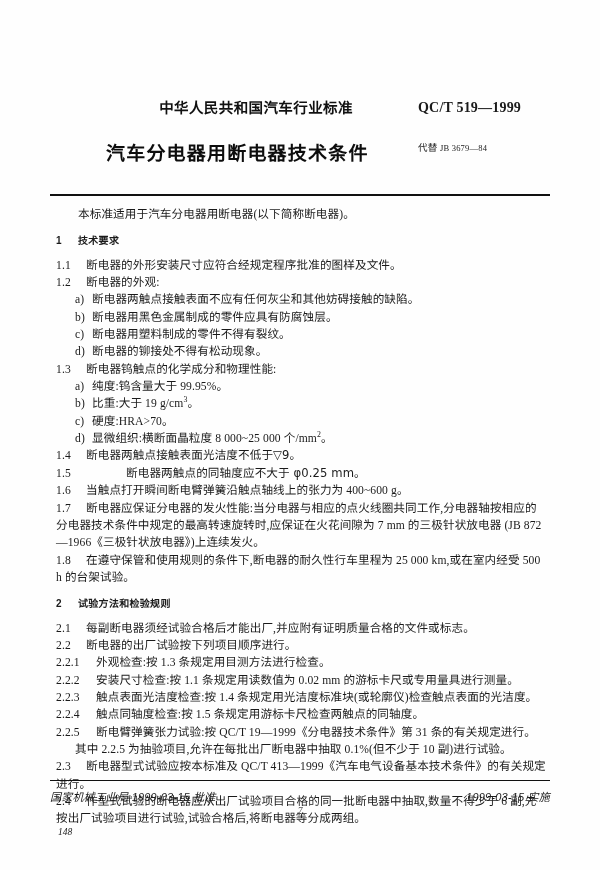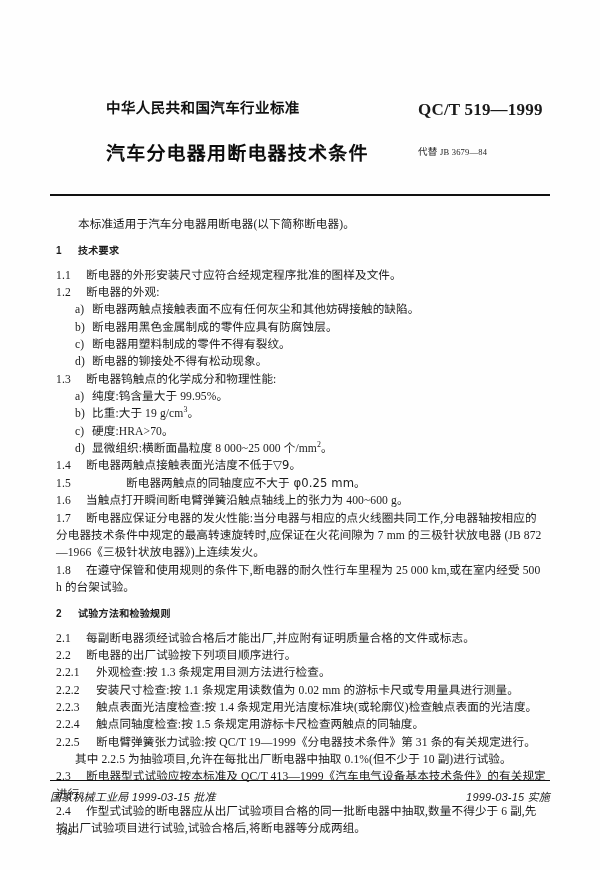--- a/index.html
+++ b/index.html
@@ -38,40 +38,41 @@
     width: 300px;
     text-align: left;
   }
   .std-family {
     font-family: "Liberation Sans", "DejaVu Sans", sans-serif;
     font-weight: bold;
     font-size: 14.5px;
     letter-spacing: 0.4px;
     white-space: nowrap;
     color: #111;
+    text-align: center;
   }
   .doc-title {
     font-family: "Liberation Sans", "DejaVu Sans", sans-serif;
     font-weight: bold;
     font-size: 19px;
     letter-spacing: 1.2px;
     white-space: nowrap;
     margin-top: 21px;
     color: #0d0d0d;
   }
   .hdr-right {
     position: absolute;
     right: 0;
     top: 4px;
     text-align: left;
     width: 132px;
   }
   .std-code {
     font-family: "Liberation Serif", "DejaVu Serif", serif;
-    font-size: 17px;
+    font-size: 14px;
     font-weight: bold;
     letter-spacing: 0.2px;
     white-space: nowrap;
   }
   .std-replaces {
     margin-top: 24px;
     font-size: 9.5px;
     white-space: nowrap;
     letter-spacing: 0.2px;
   }
@@ -85,21 +86,21 @@
     width: 500px;
     top: 194px;
     height: 0;
     border-top: 2.1px solid #111;
   }
 
   
   .content {
     position: absolute;
     left: 56px;
-    top: 216px;
+    top: 206px;
     width: 492px;
     font-size: 11.6px;
     line-height: 17.35px;
     letter-spacing: 0.1px;
   }
 
   .para {
     position: relative;
     margin: 0;
     padding: 0;

